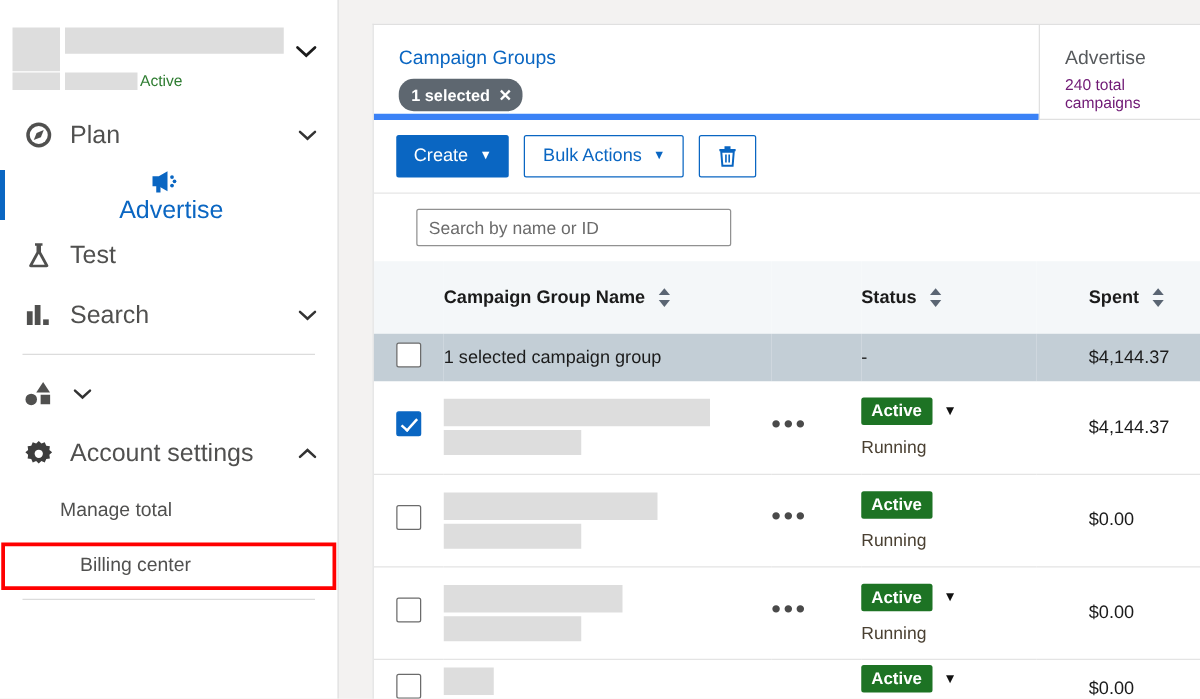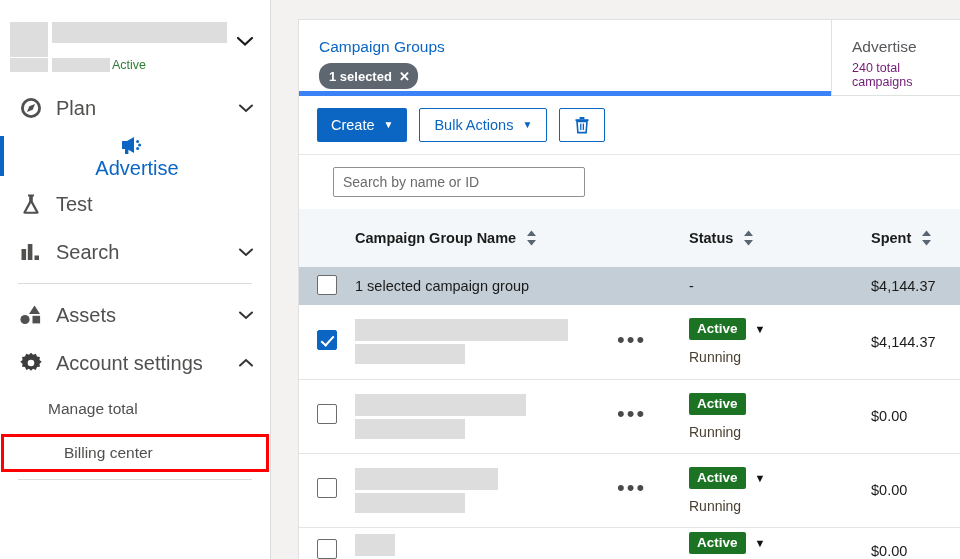--- a/index.html
+++ b/index.html
@@ -317,21 +317,20 @@
       <div class="nav-divider"></div>
 
       <div class="nav-item">
         <span class="nav-ico">
           <svg width="24" height="24" viewBox="0 0 24 24">
             <path d="M15.5 2.5 L21 11 H10 Z" fill="#50504f"></path>
             <circle cx="6" cy="16.5" r="4.6" fill="#50504f"></circle>
             <rect x="13.5" y="12.8" width="7.6" height="7.6" fill="#50504f"></rect>
           </svg>
         </span>
-        <span class="nav-label">Assets</span>
         <span class="nav-chev">
           <svg width="16" height="10" viewBox="0 0 16 10">
               <path d="M2 2.5 L8 8 L14 2.5" stroke="#333" stroke-width="2" fill="none" stroke-linecap="round"></path>
             </svg>
         </span>
       </div>
 
       <div class="nav-item">
         <span class="nav-ico">
           <svg width="24" height="24" viewBox="0 0 24 24">

